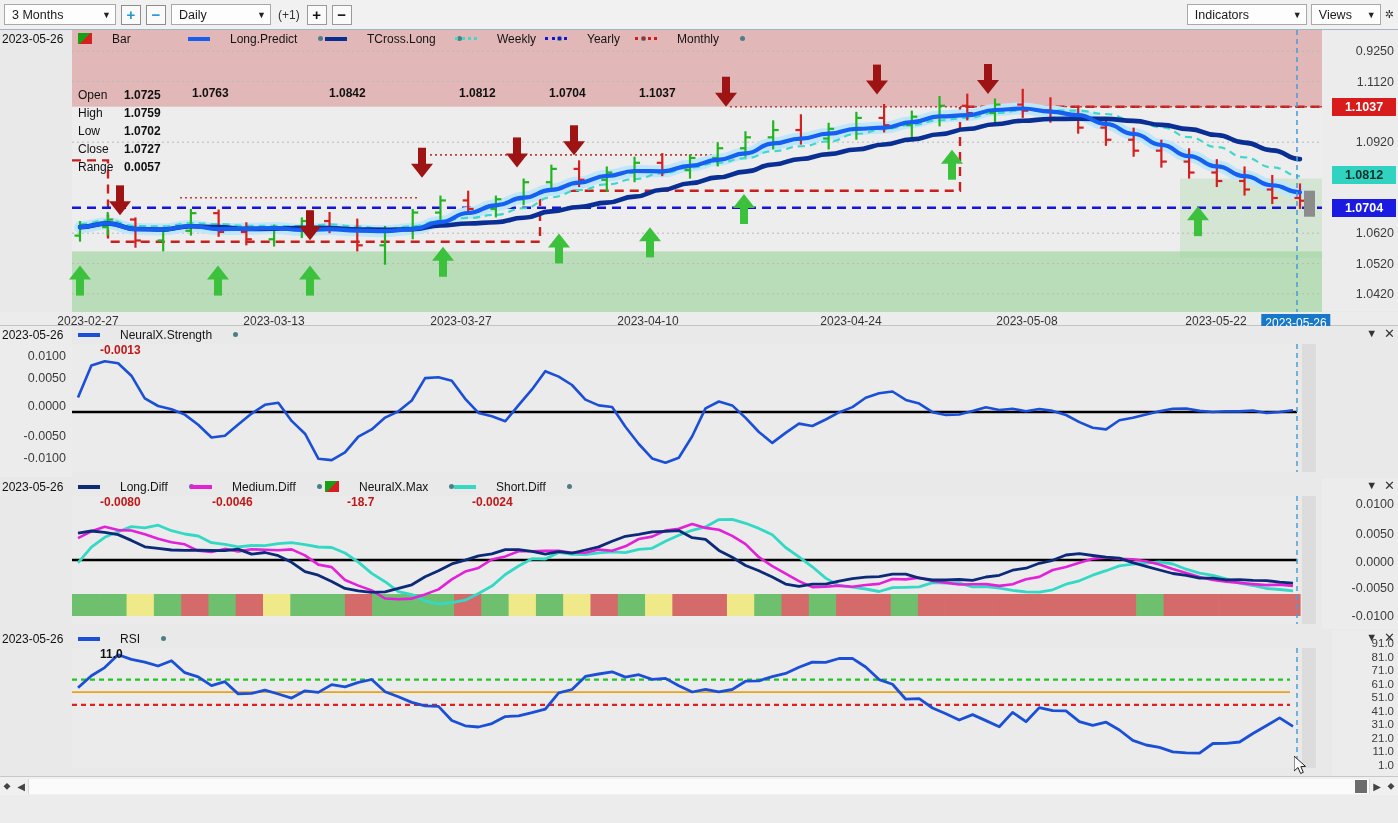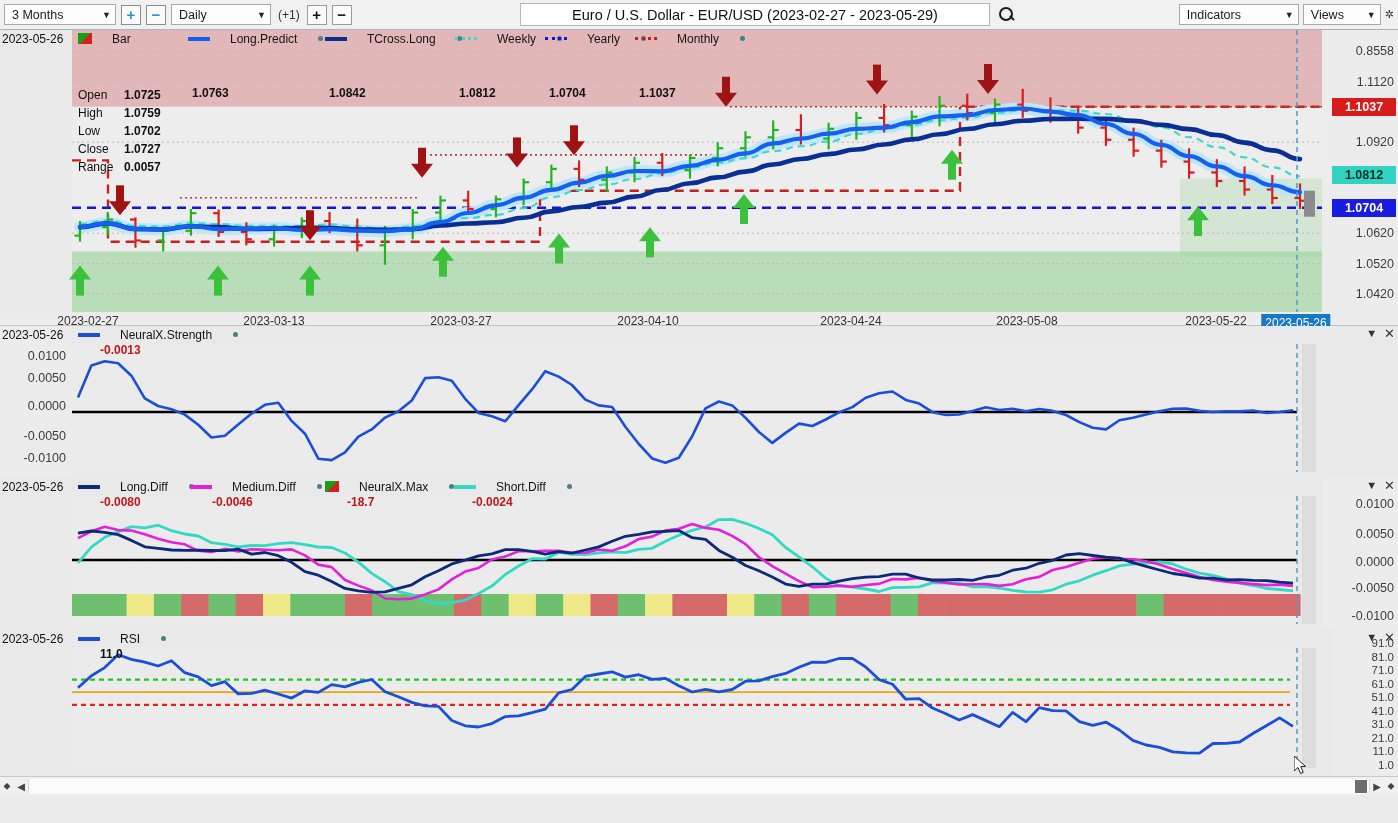--- a/index.html
+++ b/index.html
@@ -20,21 +20,21 @@
   .combo{
     height:21px; background:#fdfdfd; border:1px solid #a9a9a9;
     display:flex; align-items:center; justify-content:space-between;
     padding:0 4px 0 7px; font-size:12.5px; color:#1a1a1a;
   }
   .combo .cap{ white-space:nowrap; }
   .combo .car{ font-size:9px; color:#222; margin-left:9px; }
   .combo.period{ width:112px; }
   .combo.interval{ width:100px; }
   .combo.indic{ width:120px; }
-  .combo.views{ width:78px; }
+  .combo.views{ width:70px; }
   .sqbtn{
     width:20px; height:20px; border:1px solid #9a9a9a; background:#fafafa;
     display:flex; align-items:center; justify-content:center;
     font-size:15px; line-height:1; font-weight:bold; color:#111;
   }
   .sqbtn.blue{ color:#2196d9; border-color:#8d8d8d; }
   .plusminus-txt{ font-size:12px; color:#333; padding:0 2px;}
   .searchwrap{
     position:absolute; left:520px; top:3px; display:flex; align-items:center; gap:8px;
   }
@@ -109,24 +109,20 @@
     <div class="sqbtn blue">+</div>
     <div class="sqbtn blue">−</div>
     <div class="combo interval">
       <span class="cap">Daily</span>
       <span class="car">▼</span>
     </div>
     <span class="plusminus-txt">(+1)</span>
     <div class="sqbtn">+</div>
     <div class="sqbtn">−</div>
 
-    <div class="searchwrap">
-      <div class="searchbox" title="Search symbol">Euro / U.S. Dollar - EUR/USD (2023-02-27 - 2023-05-29)</div>
-      <span class="sicon"></span>
-    </div>
 
     <div class="tb-right">
       <div class="combo indic">
         <span class="cap">Indicators</span>
         <span class="car">▼</span>
       </div>
       <div class="combo views">
         <span class="cap">Views</span>
         <span class="car">▼</span>
       </div>
@@ -506,21 +502,21 @@
         </div>
       </div>
     <div class="hdrvals" id="hdrVals">
         <span style="position: absolute; left: 192px; white-space: nowrap;">1.0763</span>
         <span style="position: absolute; left: 329px; white-space: nowrap;">1.0842</span>
         <span style="position: absolute; left: 459px; white-space: nowrap;">1.0812</span>
         <span style="position: absolute; left: 549px; white-space: nowrap;">1.0704</span>
         <span style="position: absolute; left: 639px; white-space: nowrap;">1.1037</span>
       </div>
     <div class="axisR" id="mainAxisR" style="width:76px;">
-        <div class="axlabel" style="top: 21.1685px;">0.8558</div>
+        <div class="axlabel" style="top: 21.1685px;">0.9250</div>
         <div class="axlabel" style="top: 51.5056px;">1.1120</div>
         <div class="axlabel" style="top: 112.18px;">1.0920</div>
         <div class="axlabel" style="top: 203.191px;">1.0620</div>
         <div class="axlabel" style="top: 233.528px;">1.0520</div>
         <div class="axlabel" style="top: 263.865px;">1.0420</div>
         <div class="axtag" style="top: 76.6854px; background: rgb(216, 27, 27); color: rgb(255, 255, 255);">1.1037</div>
         <div class="axtag" style="top: 144.944px; background: rgb(47, 211, 192); color: rgb(12, 46, 43);">1.0812</div>
         <div class="axtag" style="top: 177.708px; background: rgb(26, 26, 224); color: rgb(255, 255, 255);">1.0704</div>
       </div>
   </div>

